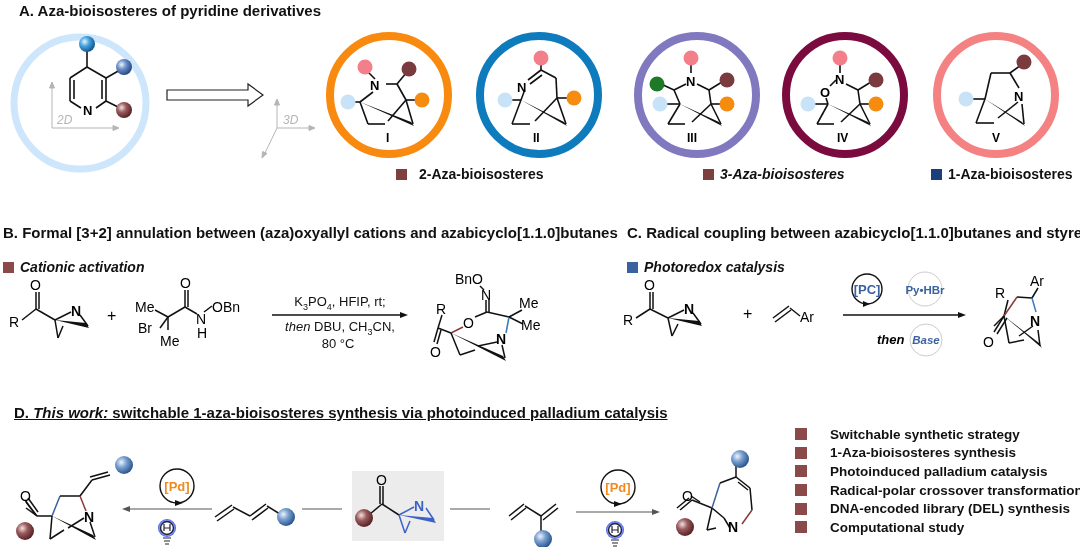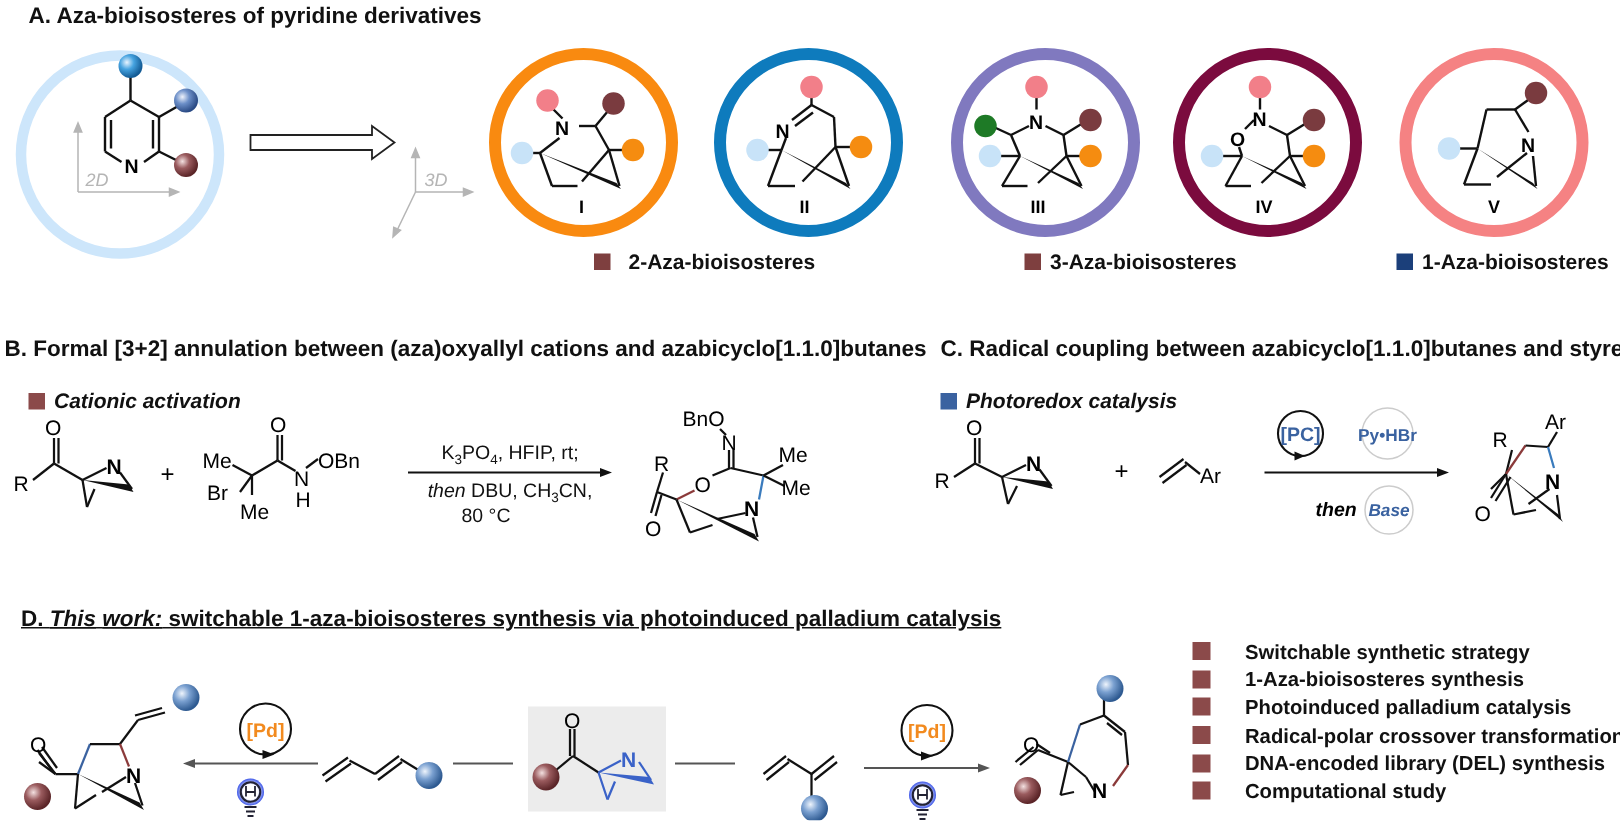--- a/index.html
+++ b/index.html
@@ -202,31 +202,31 @@
     <circle cx="1024" cy="62" r="7.5" fill="#7a3b3f"></circle>
     <circle cx="966" cy="99" r="7.5" fill="#c8e3f8"></circle>
     <text x="992" y="142" font-size="12" font-weight="bold">V</text>
   </g>
 </svg>
 
 <div class="abs legend" style="left:396px;top:166px;gap:12px;">
   <span class="sq" style="background:#7e3f3f;"></span>
   <span>2-Aza-bioisosteres</span>
 </div>
-<div class="abs legend" style="left:683px;top:166px;">
+<div class="abs legend" style="left:703px;top:166px;font-style:italic;">
   <span class="sq" style="background:#7e3f3f;"></span>
   <span>3-Aza-bioisosteres</span>
 </div>
 <div class="abs legend" style="left:931px;top:166px;">
   <span class="sq" style="background:#1b3f7a;"></span>
   <span>1-Aza-bioisosteres</span>
 </div>
 
 <div class="abs sec-title" style="left:3px;top:224px;">B. Formal [3+2] annulation between (aza)oxyallyl cations and azabicyclo[1.1.0]butanes</div>
-<div class="abs sub-label" style="left:19px;top:259px;">
+<div class="abs sub-label" style="left:3px;top:259px;">
   <span class="sq" style="background:#8b4a4a;"></span>
   <span>Cationic activation</span>
 </div>
 
 <svg class="abs" style="left:0;top:270px;" width="560" height="110">
 
   <g stroke="#111" stroke-width="1.5" fill="none">
     <line x1="22" y1="50" x2="36" y2="39"></line>
     <line x1="36" y1="39" x2="36" y2="22"></line>
     <line x1="39" y1="39" x2="39" y2="22"></line>
@@ -288,21 +288,21 @@
   <text x="519" y="38" font-size="14">Me</text>
   <text x="521" y="60" font-size="14">Me</text>
   <text x="463" y="58" font-size="14">O</text>
   <text x="436" y="44" font-size="14">R</text>
   <text x="430" y="87" font-size="14">O</text>
   <text x="496" y="74" font-size="14" font-weight="bold">N</text>
 </svg>
 
 <div class="abs cond" style="left:270px;top:294px;width:140px;"><span>K</span><sub style="font-size:9px;">3</sub><span>PO</span><sub style="font-size:9px;">4</sub><span>, HFIP, rt;</span></div>
 <div class="abs cond" style="left:266px;top:319px;width:148px;"><i>then</i><span> DBU, CH</span><sub style="font-size:9px;">3</sub><span>CN,</span></div>
-<div class="abs cond" style="left:254px;top:336px;width:140px;">80 °C</div>
+<div class="abs cond" style="left:268px;top:336px;width:140px;">80 °C</div>
 
 <div class="abs sec-title" style="left:627px;top:224px;">C. Radical coupling between azabicyclo[1.1.0]butanes and styrenes</div>
 <div class="abs sub-label" style="left:627px;top:259px;">
   <span class="sq" style="background:#3a62a0;"></span>
   <span>Photoredox catalysis</span>
 </div>
 
 <svg class="abs" style="left:620px;top:270px;" width="460" height="110">
   <g stroke="#111" stroke-width="1.5" fill="none">
     <line x1="16" y1="48" x2="30" y2="39"></line>

